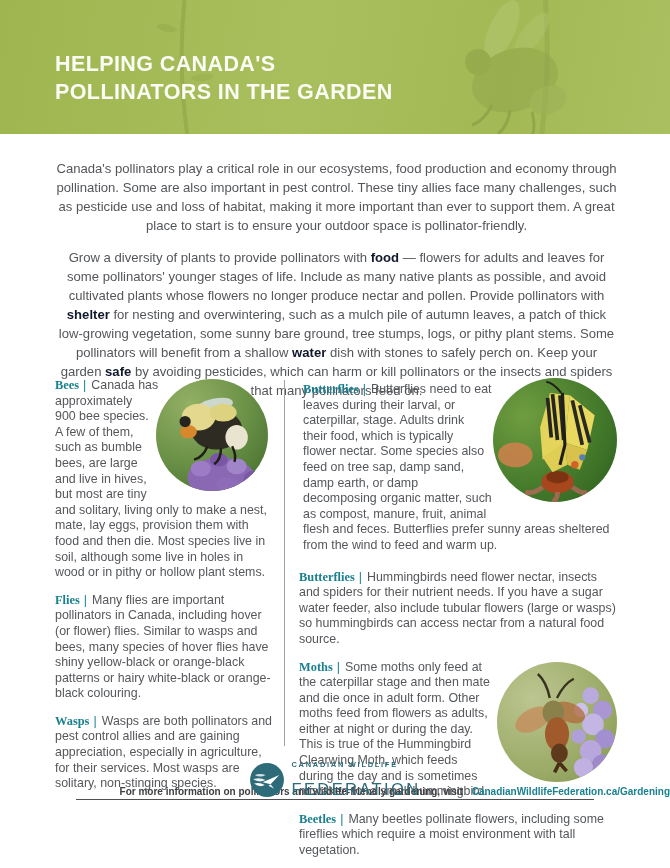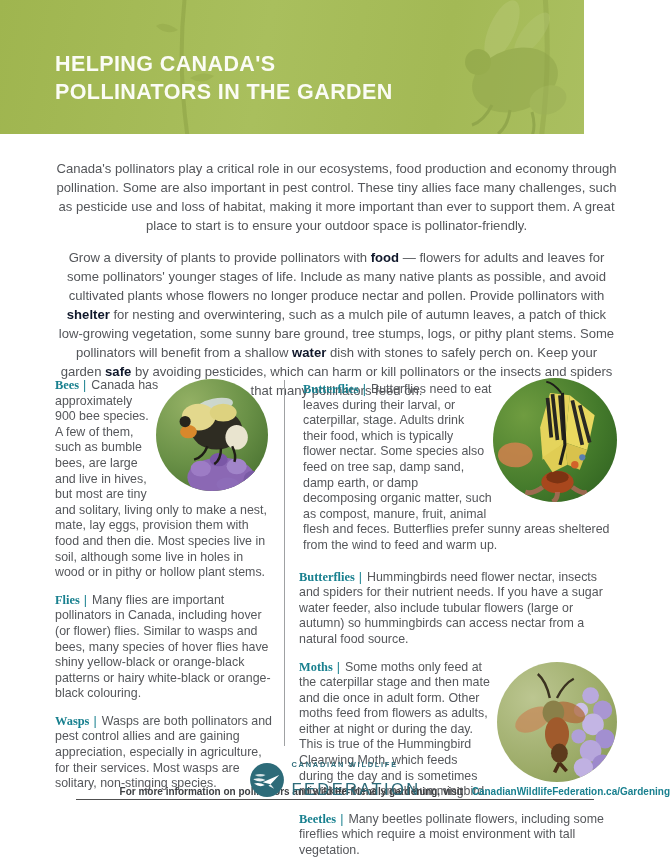--- a/index.html
+++ b/index.html
@@ -3,21 +3,21 @@
 <meta charset="utf-8">
 <style>
   html,body { margin:0; padding:0; background:#ffffff; }
   .page {
     position:relative; width:670px; height:868px; background:#ffffff;
     font-family:"Liberation Sans", sans-serif; overflow:hidden;
   }
 
   
   .banner {
-    position:absolute; top:0; left:0; width:584px; height:134px;
+    position:absolute; top:0; left:0; width:670px; height:134px;
     background:linear-gradient(100deg,#9fb54f 0%,#a9bf5d 45%,#a3b955 75%,#aabf60 100%);
   }
   .banner-art { position:absolute; top:0; left:0; width:670px; height:134px; }
   .banner h1 { position:absolute; left:55px; top:50px; margin:0; }
   .banner h1 span {
     display:block; color:#fbfcf5; font-size:21.5px; line-height:28px;
     font-weight:700; letter-spacing:0.4px;
   }
 
   
@@ -175,21 +175,21 @@
             </g>
           </svg>
         </span>
         <p style="margin:4px">
           <span class="sp-name">Butterflies</span><span class="sp-sep">|</span><span class="sp-text">Butterflies need to eat leaves during their larval, or caterpillar, stage. Adults drink their food, which is typically flower nectar. Some species also feed on tree sap, damp sand, damp earth, or damp decomposing organic matter, such as compost, manure, fruit, animal flesh and feces. Butterflies prefer sunny areas sheltered from the wind to feed and warm up.</span>
         </p>
       </div>
 
       <div class="species">
         <p style="margin:0">
-          <span class="sp-name">Butterflies</span><span class="sp-sep">|</span><span class="sp-text">Hummingbirds need flower nectar, insects and spiders for their nutrient needs. If you have a sugar water feeder, also include tubular flowers (large or autumn) so hummingbirds can access nectar from a natural food source.</span>
+          <span class="sp-name">Butterflies</span><span class="sp-sep">|</span><span class="sp-text">Hummingbirds need flower nectar, insects and spiders for their nutrient needs. If you have a sugar water feeder, also include tubular flowers (large or wasps) so hummingbirds can access nectar from a natural food source.</span>
         </p>
       </div>
 
       <div class="species">
         <span class="photo photo-moth">
           <svg viewBox="0 0 100 100" aria-hidden="true">
             <defs>
               <radialGradient id="gMoth" cx="30%" cy="30%" r="100%">
                 <stop offset="0%" stop-color="#bcc691"></stop>
                   <stop offset="60%" stop-color="#9cab68"></stop>

